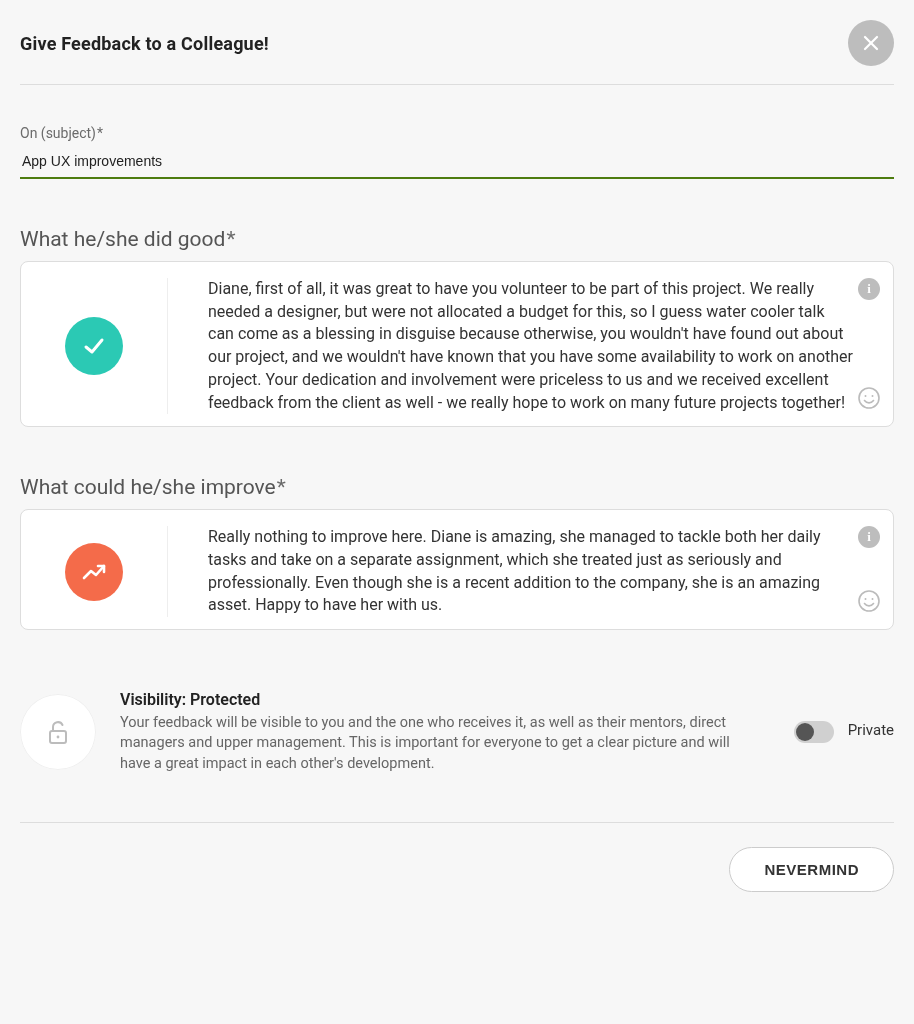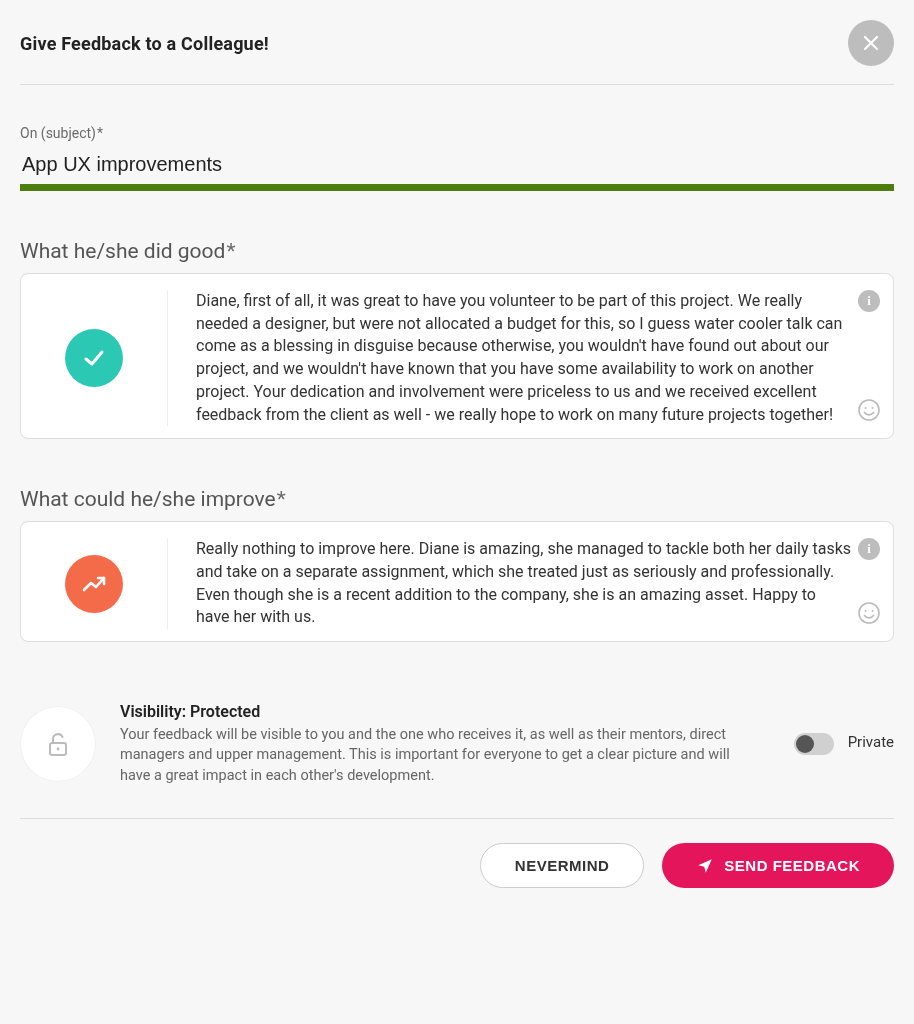--- a/index.html
+++ b/index.html
@@ -57,24 +57,24 @@
     display: flex;
     align-items: center;
     gap: 24px;
   }
   .icon-btn { cursor: pointer; color: #555; display:flex; align-items:center; justify-content:center; }
 
   .text-input {
     width: 100%;
     border: none;
     background: transparent;
-    font-size: 20px;
+    font-size: 14px;
     color: #222;
     padding: 12px 0 8px 2px;
-    border-bottom: 7px solid #4d7c0f;
+    border-bottom: 2px solid #4d7c0f;
     outline: none;
   }
 
   .section-label {
     font-size: 21px;
     color: #555;
     margin-top: 48px;
   }
   .feedback-box {
     margin-top: 10px;
@@ -95,21 +95,21 @@
   .fb-icon {
     width: 58px; height: 58px;
     border-radius: 50%;
     display: flex; align-items: center; justify-content: center;
   }
   .fb-icon.green { background: #2bc9b4; }
   .fb-icon.orange { background: #f46b4a; }
   .fb-text-col {
     flex: 1;
     border-left: 1px solid #eee;
-    padding-left: 28px;
+    padding-left: 40px;
     padding-right: 22px;
     position: relative;
   }
   .fb-text {
     font-size: 16px;
     line-height: 1.42;
     color: #333;
   }
   .fb-side-icons {
     position: absolute;
@@ -128,21 +128,21 @@
     font-weight:700; font-family: Georgia, serif;
     cursor:pointer;
   }
   .smile-icon { color:#bbb; cursor:pointer; }
 
   .visibility-row {
     display:flex;
     align-items:center;
     gap:24px;
     margin-top:60px;
-    padding-bottom: 32px;
+    padding-bottom: 48px;
     border-bottom: 1px solid #ddd;
   }
   .lock-circle {
     width:76px; height:76px; border-radius:50%;
     background:#fff;
     display:flex; align-items:center; justify-content:center;
     box-shadow: 0 0 0 1px #efefef inset;
   }
   .vis-text { flex:1; }
   .vis-title { font-size:16px; font-weight:600; color:#222; }
@@ -281,19 +281,13 @@
   <div class="toggle-wrap">
     <div class="toggle">
       <div class="toggle-knob"></div>
     </div>
     <div class="toggle-label">Private</div>
   </div>
 </div>
 
 <div class="footer">
   <button class="btn btn-secondary">NEVERMIND</button>
-  <button class="btn btn-primary">
-    <svg width="18" height="18" viewBox="0 0 24 24">
-      <path d="M3 11l18-8-8 18-2-8-8-2z" fill="#fff"></path>
-    </svg>
-    <span>SEND FEEDBACK</span>
-  </button>
 </div>
 
 </body></html>

